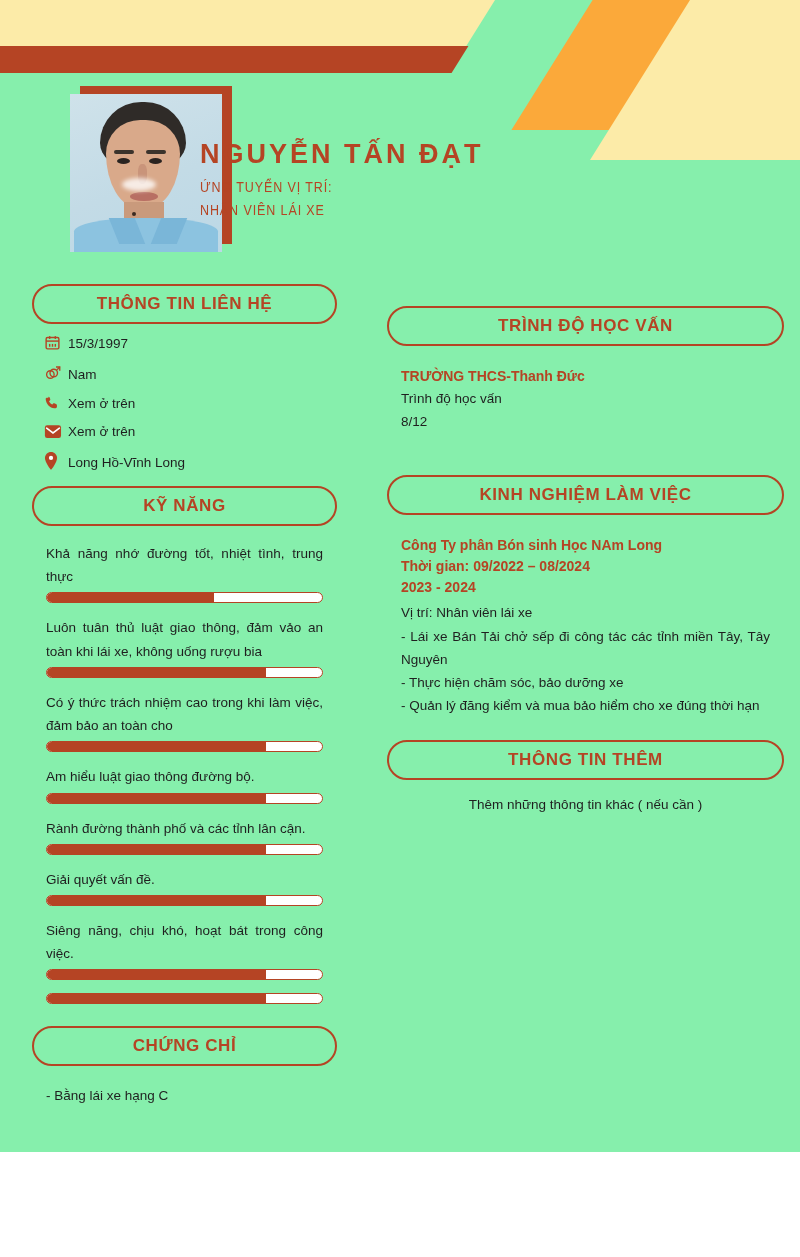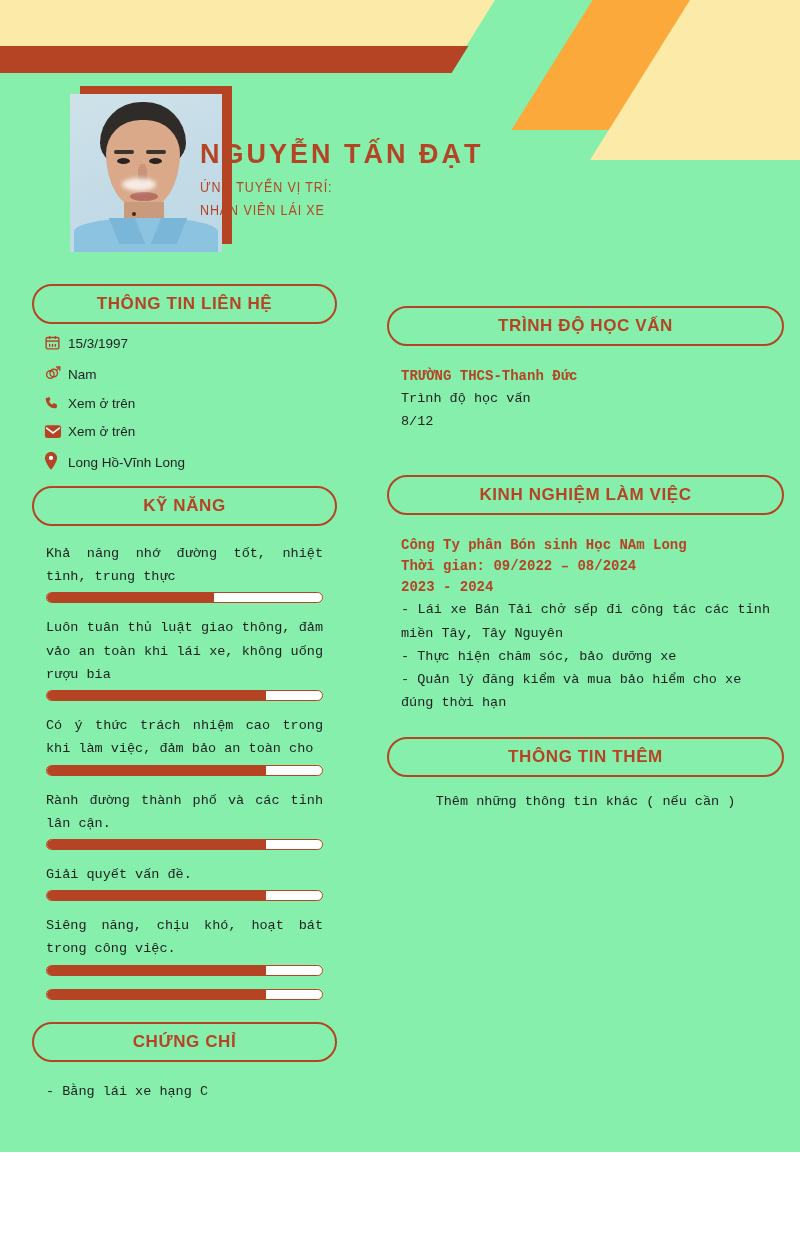--- a/index.html
+++ b/index.html
@@ -159,21 +159,21 @@
     border-radius: 22px;
     color: #B54424;
     font-size: 17px;
     font-weight: bold;
     letter-spacing: 0.6px;
     text-align: center;
     padding: 9px 6px 10px 6px;
     line-height: 1;
     box-sizing: border-box;
   }
-  .section-body { padding: 0 14px 0 14px; font-family: Liberation Mono, monospace; }
+  .section-body { padding: 0 14px 0 14px; }
 
   
   .contact-list { padding: 10px 0 0 12px; }
   .contact-row {
     display: flex;
     align-items: flex-end;
     margin-bottom: 13px;
   }
   .contact-icon {
     width: 24px;
@@ -363,20 +363,26 @@
             </div>
         </div>
 
         <div class="skill">
           <div class="skill-name">Có ý thức trách nhiệm cao trong khi làm việc, đảm bảo an toàn cho</div>
           <div class="bar">
               <div class="bar-fill" style="width:80%"></div>
             </div>
         </div>
 
+        <div class="skill">
+          <div class="skill-name">Am hiểu luật giao thông đường bộ.</div>
+          <div class="bar">
+              <div class="bar-fill" style="width:80%"></div>
+            </div>
+        </div>
 
         <div class="skill">
           <div class="skill-name">Rành đường thành phố và các tỉnh lân cận.</div>
           <div class="bar">
               <div class="bar-fill" style="width:80%"></div>
             </div>
         </div>
 
         <div class="skill">
           <div class="skill-name">Giải quyết vấn đề.</div>
@@ -421,20 +427,21 @@
         <div class="entry-sub">8/12</div>
       </div>
     </div>
 
     <div class="section" style="margin-top:42px;">
       <div class="section-title">KINH NGHIỆM LÀM VIỆC</div>
       <div class="section-body" style="padding-top:20px;">
         <div class="entry-title">Công Ty phân Bón sinh Học NAm Long</div>
         <div class="entry-title">Thời gian: 09/2022 – 08/2024</div>
         <div class="entry-title">2023 - 2024</div>
+        <div class="entry-sub" style="padding-top:3px;">Vị trí: Nhân viên lái xe</div>
         <div class="entry-para">- Lái xe Bán Tải chở sếp đi công tác các tỉnh miền Tây, Tây Nguyên</div>
         <div class="entry-sub">- Thực hiện chăm sóc, bảo dưỡng xe</div>
         <div class="entry-sub">- Quản lý đăng kiểm và mua bảo hiểm cho xe đúng thời hạn</div>
       </div>
     </div>
 
     <div class="section" style="margin-top:22px;">
       <div class="section-title">THÔNG TIN THÊM</div>
       <div class="section-body" style="padding-top:13px;text-align:center;">
         <div class="entry-sub">Thêm những thông tin khác ( nếu cần )</div>

